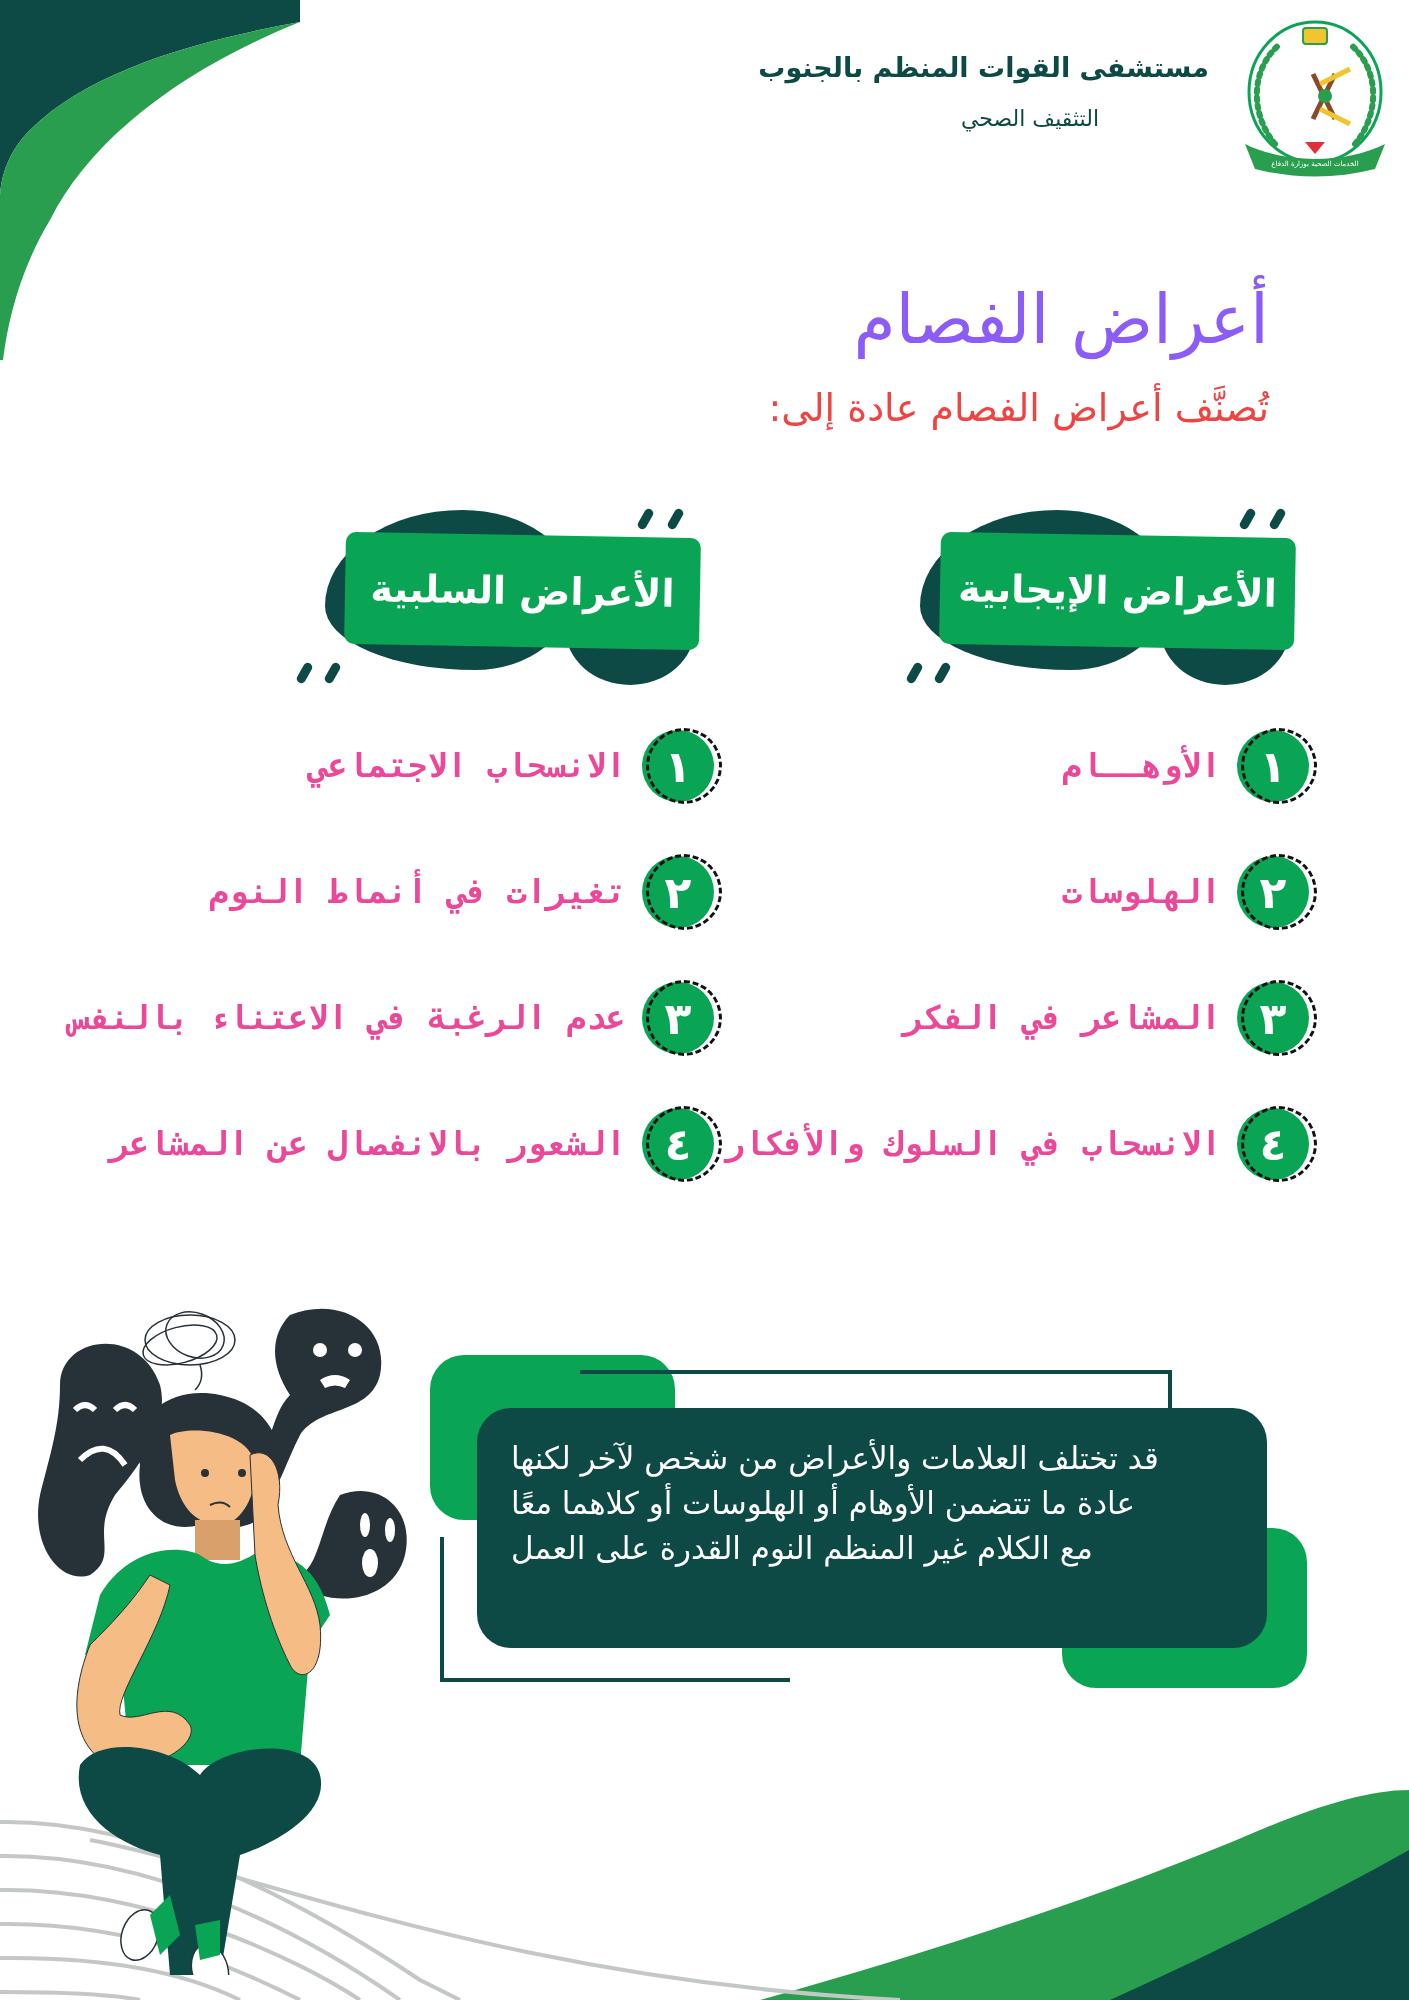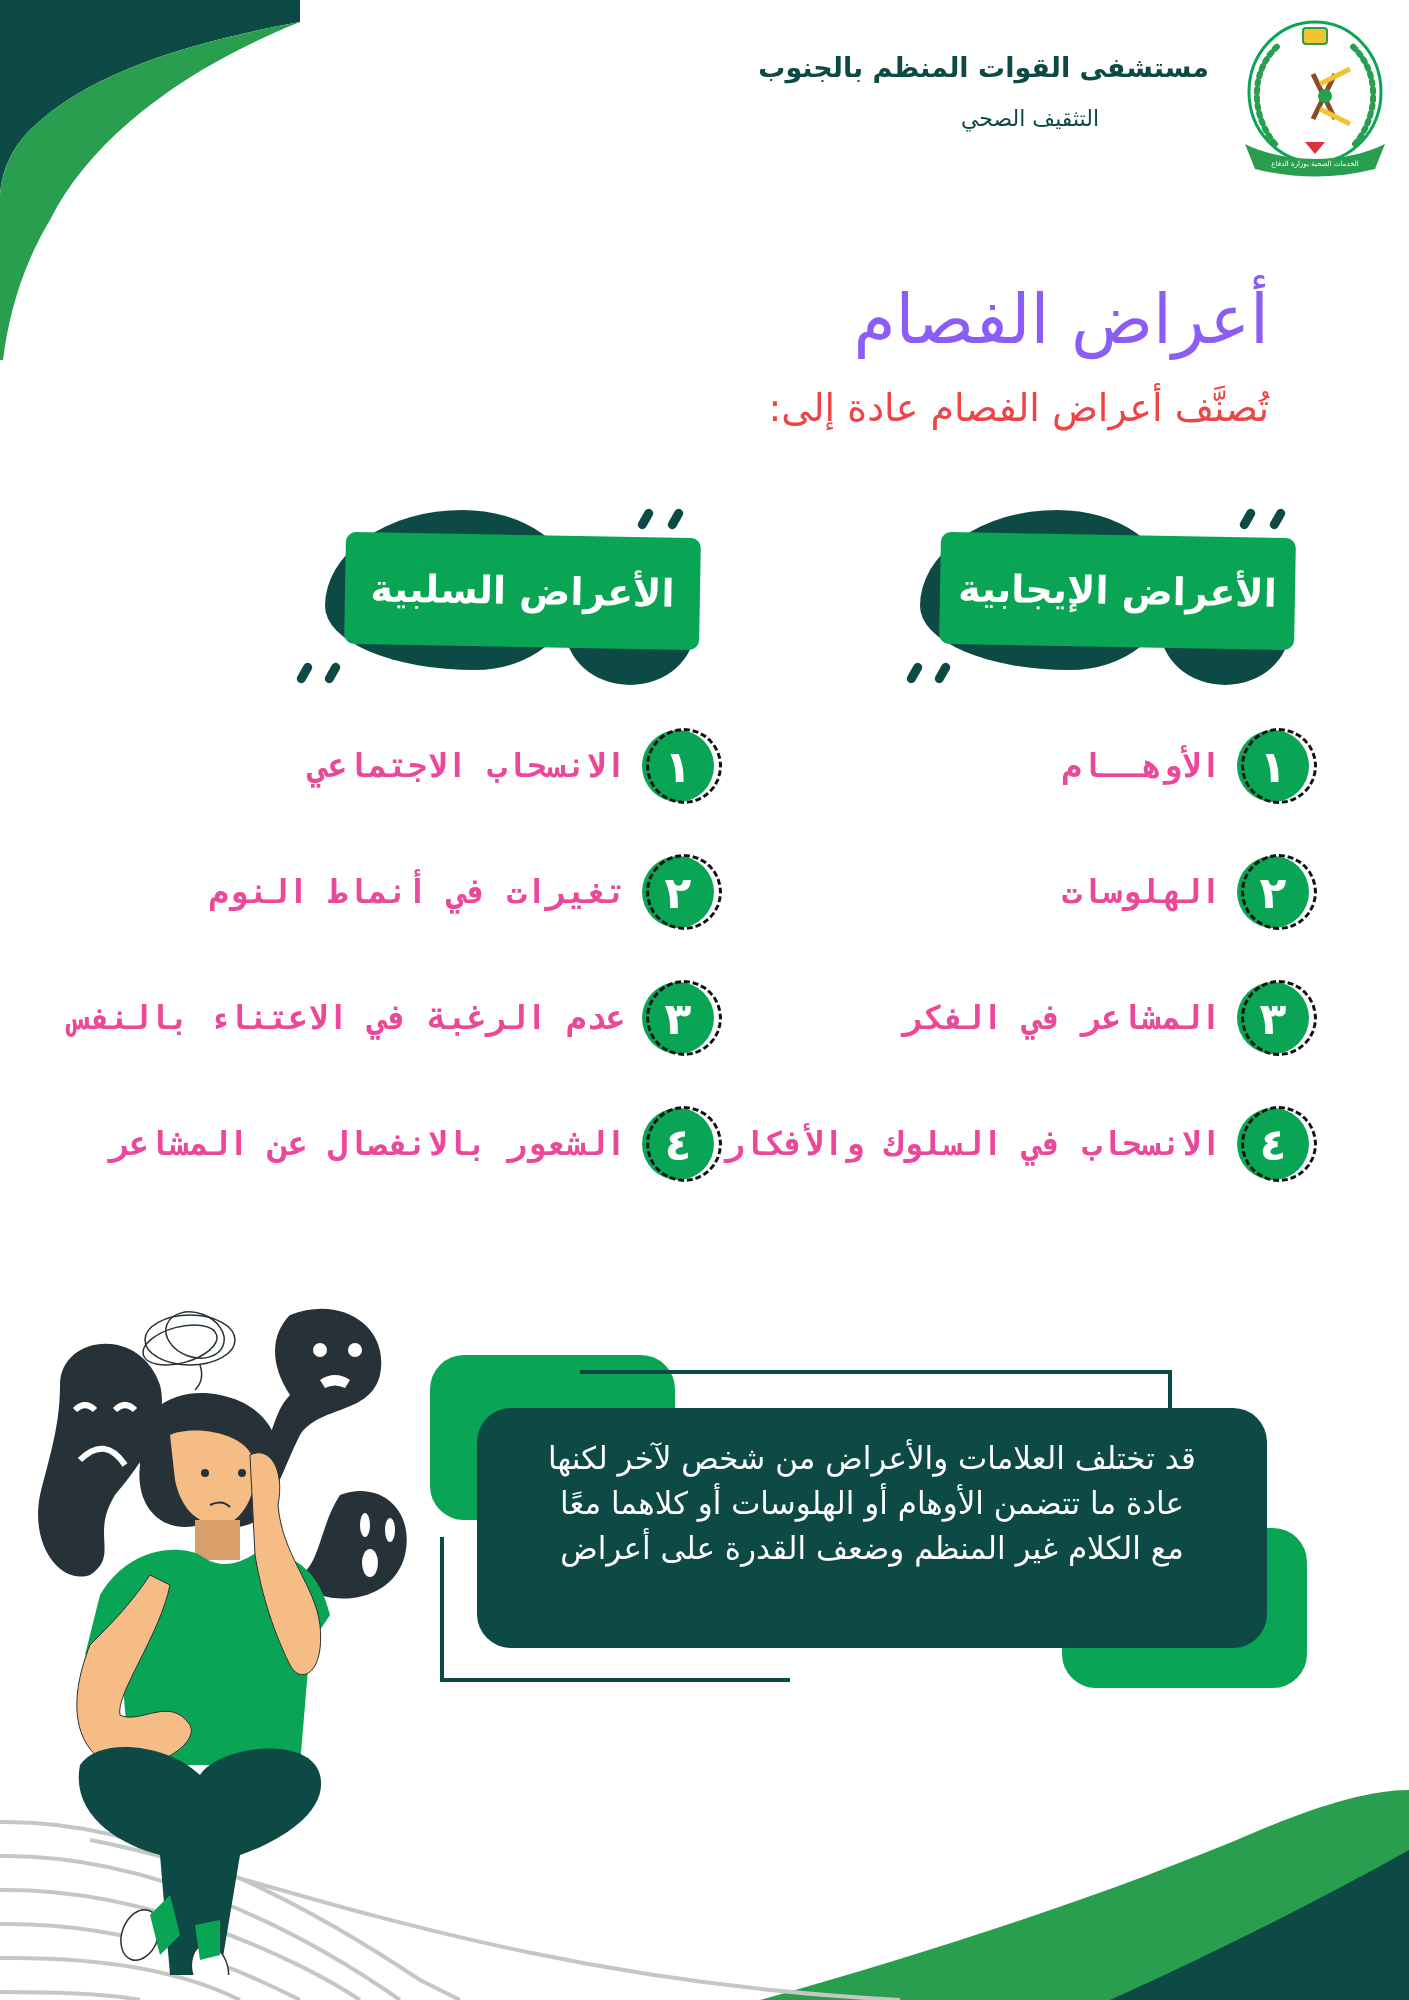--- a/index.html
+++ b/index.html
@@ -21,21 +21,21 @@
   .item-label { font-size:33px; color:#ec4899; font-weight:bold; white-space:nowrap;font-family:Liberation Mono, monospace; }
   .list { width:560px; }
   .list .item { margin-bottom:44px; }
   .note-area { left:425px; top:1350px; width:890px; height:330px; }
   .note-green1 { position:absolute; left:5px; top:5px; width:245px; height:165px; background:#0aa554; border-radius:34px; }
   .note-green2 { position:absolute; right:8px; top:178px; width:245px; height:160px; background:#0aa554; border-radius:34px; }
   .note-line-top { position:absolute; left:155px; top:20px; width:590px; height:4px; background:#0d4a45; }
   .note-line-right { position:absolute; left:743px; top:20px; width:4px; height:135px; background:#0d4a45; }
   .note-line-left { position:absolute; left:15px; top:187px; width:4px; height:145px; background:#0d4a45; }
   .note-line-bottom { position:absolute; left:15px; top:328px; width:350px; height:4px; background:#0d4a45; }
-  .note-box { position:absolute; left:52px; top:58px; width:790px; height:240px; background:#0d4a45; border-radius:34px; color:#fff; font-size:31px; line-height:1.45; padding:28px 34px; box-sizing:border-box; text-align:center; }
+  .note-box { position:absolute; left:52px; top:58px; width:790px; height:240px; background:#0d4a45; border-radius:34px; color:#fff; font-size:31px; line-height:1.45; padding:28px 34px; box-sizing:border-box; text-align:left; }
 </style>
 </head>
 <body>
 
 <svg class="abs" style="left:0;top:0" width="320" height="360" viewBox="0 0 320 360">
   <path d="M0 0 H300 V22 C200 40 90 70 30 130 C10 150 0 175 0 200 Z" fill="#0d4a45"></path>
   <path d="M0 200 C0 175 10 150 30 130 C90 70 200 40 300 22 C180 70 90 140 50 220 C20 270 8 320 3 360 L0 360 Z" fill="#2a9e4f"></path>
 </svg>
 
 <svg class="abs" style="left:760px;top:1770px" width="649" height="230" viewBox="0 0 649 230">
@@ -138,21 +138,21 @@
 <div class="abs note-area">
   <div class="note-green1"></div>
   <div class="note-green2"></div>
   <div class="note-line-top"></div>
   <div class="note-line-right"></div>
   <div class="note-line-left"></div>
   <div class="note-line-bottom"></div>
   <div class="note-box">
     <div>قد تختلف العلامات والأعراض من شخص لآخر لكنها</div>
     <div>عادة ما تتضمن الأوهام أو الهلوسات أو كلاهما معًا</div>
-    <div>مع الكلام غير المنظم وضعف القدرة على أعراض</div>
+    <div>مع الكلام غير المنظم النوم القدرة على العمل</div>
   </div>
 </div>
 
 <svg class="abs" style="left:20px;top:1295px" width="400" height="680" viewBox="0 0 400 680">
 
   <path d="M40 90 C40 40 120 30 140 90 C150 130 120 170 95 200 C70 240 100 260 70 280 C40 290 10 250 20 200 C30 160 40 130 40 90 Z" fill="#263238"></path>
   <path d="M55 115 q10 -10 20 0 M95 115 q10 -10 20 0" stroke="#fff" stroke-width="6" fill="none"></path>
   <path d="M60 165 q25 -25 45 5" stroke="#fff" stroke-width="6" fill="none"></path>
   <path d="M270 20 C320 0 370 30 360 80 C350 120 300 110 280 140 C265 170 260 190 250 200 L230 190 C250 160 250 120 270 100 C250 70 250 40 270 20 Z" fill="#263238"></path>
   <circle cx="300" cy="55" r="7" fill="#fff"></circle>

